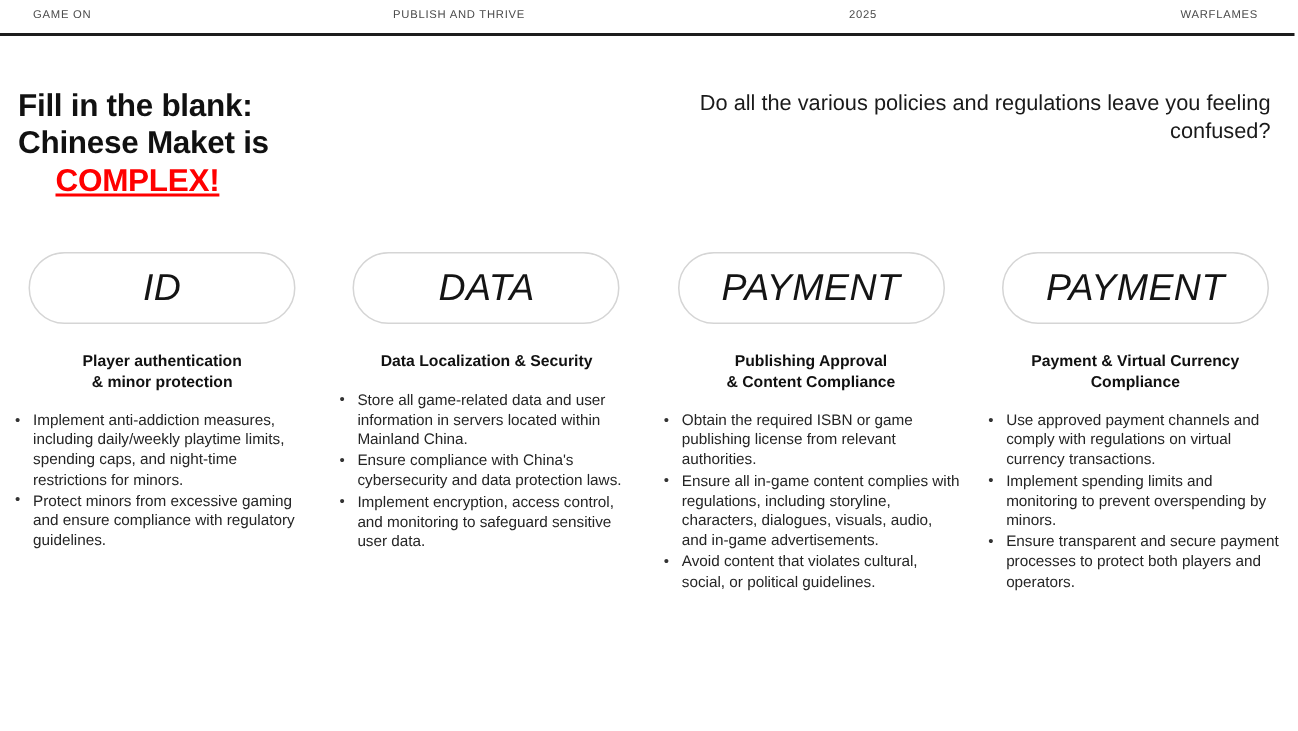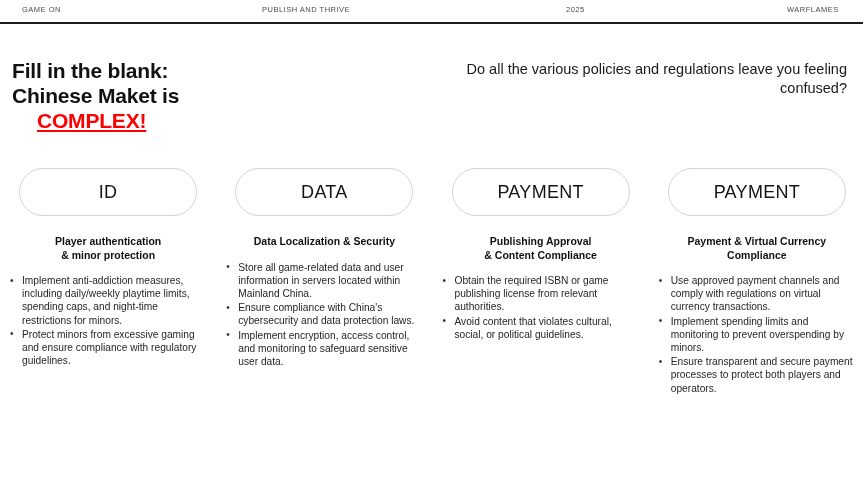--- a/index.html
+++ b/index.html
@@ -109,25 +109,26 @@
     height: 48px;
     border: 1.3px solid #d5d5d5;
     border-radius: 26px;
     background: #ffffff;
     display: flex;
     align-items: center;
     justify-content: center;
     box-sizing: border-box;
   }
   .pill-label {
-    font-size: 18px;
+    font-size: 25px;
     font-weight: 400;
     letter-spacing: 0.3px;
     color: #141414;
     line-height: 1;
+    font-style: italic;
   }
   .col-subtitle {
     margin-top: 19px;
     font-size: 10.5px;
     font-weight: bold;
     line-height: 13.5px;
     text-align: center;
     color: #111111;
     width: 100%;
   }
@@ -203,20 +204,21 @@
       </ul>
     </div>
 
     <div class="col">
       <div class="pill">
         <span class="pill-label">PAYMENT</span>
       </div>
       <div class="col-subtitle">Publishing Approval<br>&amp; Content Compliance</div>
       <ul class="bullets">
         <li>Obtain the required ISBN or game publishing license from relevant authorities.</li>
+        <li>Ensure all in-game content complies with regulations, including storyline, characters, dialogues, visuals, audio, and in-game advertisements.</li>
         <li>Avoid content that violates cultural, social, or political guidelines.</li>
       </ul>
     </div>
 
     <div class="col">
       <div class="pill">
         <span class="pill-label">PAYMENT</span>
       </div>
       <div class="col-subtitle">Payment &amp; Virtual Currency<br>Compliance</div>
       <ul class="bullets">

